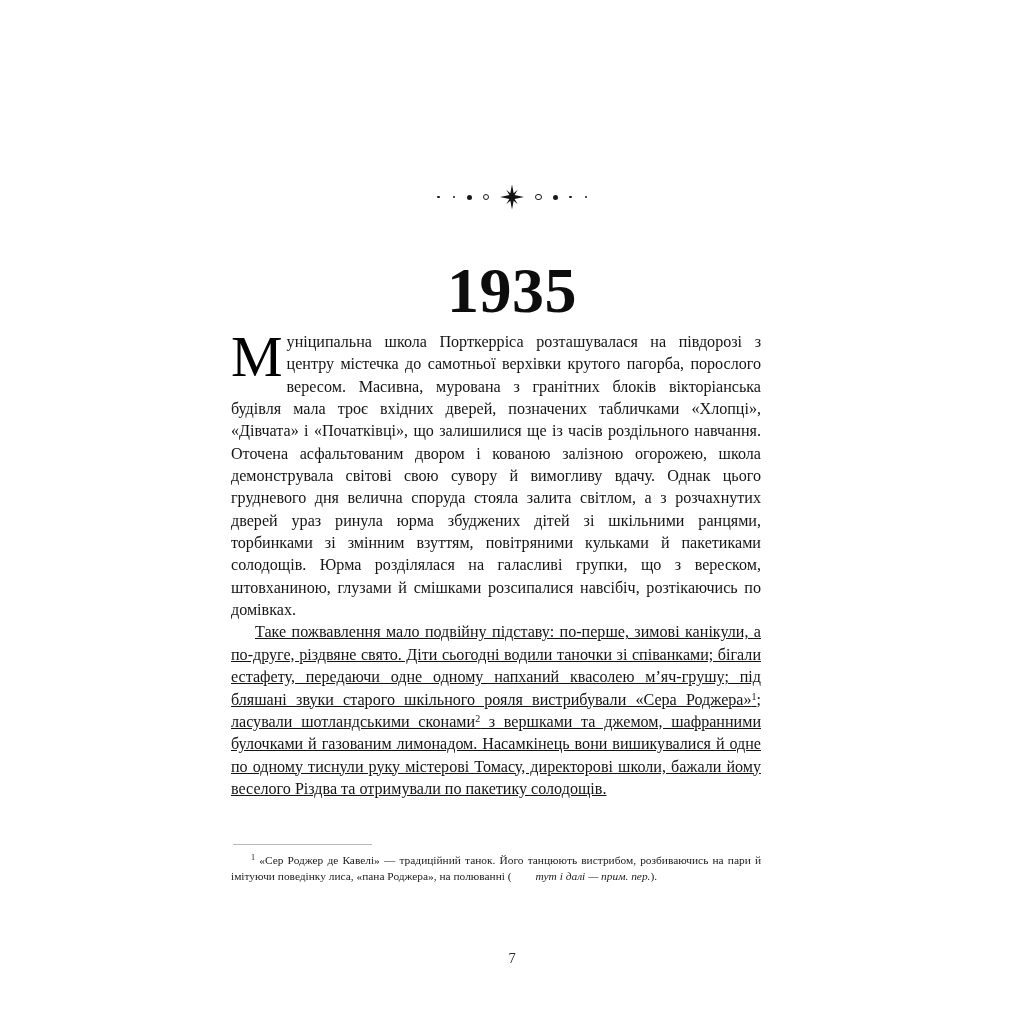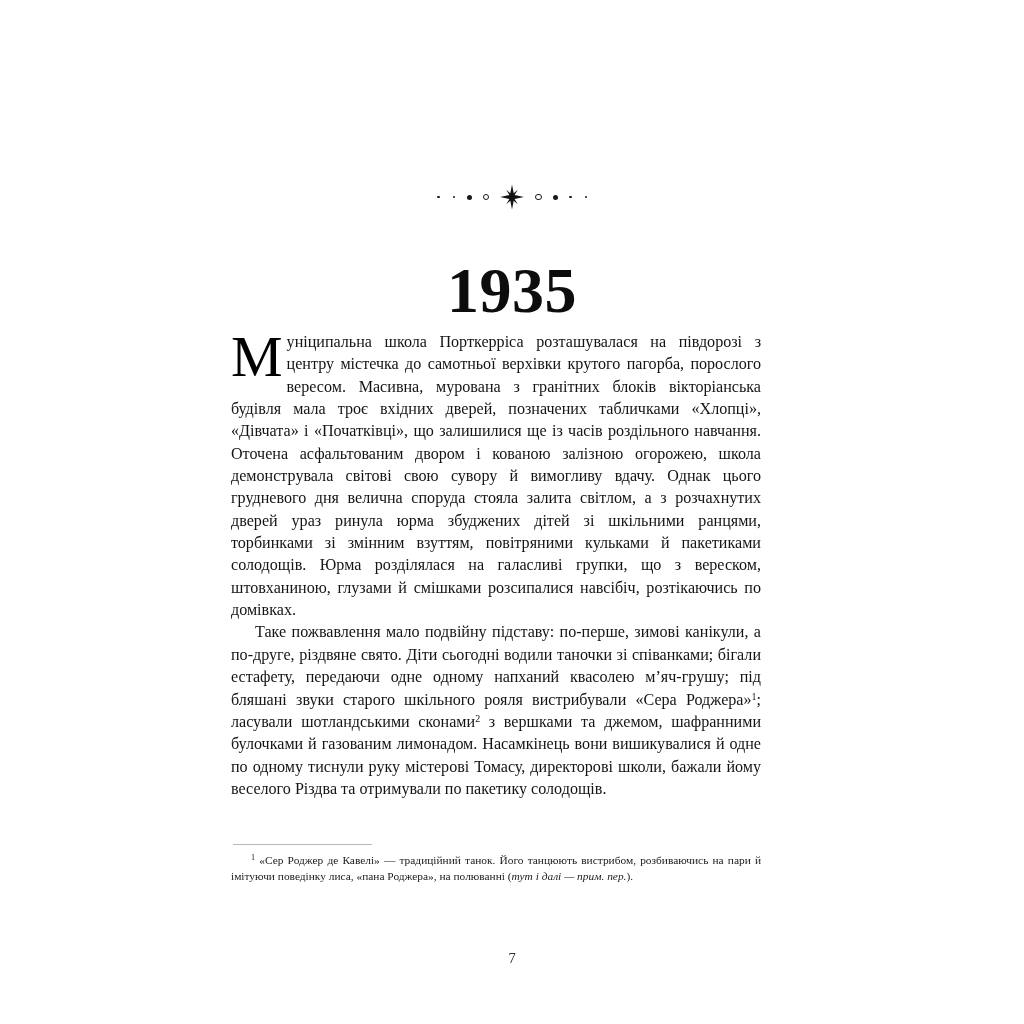--- a/index.html
+++ b/index.html
@@ -87,20 +87,21 @@
     text-align: justify;
     text-justify: inter-word;
     color: #141414;
     hyphens: manual;
   }
   .body-column p {
     margin: 0;
   }
   .body-column p.indent {
     text-indent: 24px;
+    text-decoration: underline;
   }
 
   
   .dropcap {
     float: left;
     font-family: "Liberation Serif", "DejaVu Serif", serif;
     font-size: 58px;
     line-height: 46px;
     padding: 2px 4px 0 0;
     margin-top: 1px;
@@ -136,20 +137,21 @@
     margin: 0 0 1px 0;
     text-indent: 20px;
   }
   .footnotes sup {
     font-size: 0.72em;
     vertical-align: 0.5em;
     line-height: 0;
   }
   .footnotes i {
     font-style: italic;
+    margin-left: 24px;
   }
 
   
   .folio {
     position: absolute;
     left: 0;
     right: 0;
     top: 950px;
     text-align: center;
     font-size: 14.5px;

